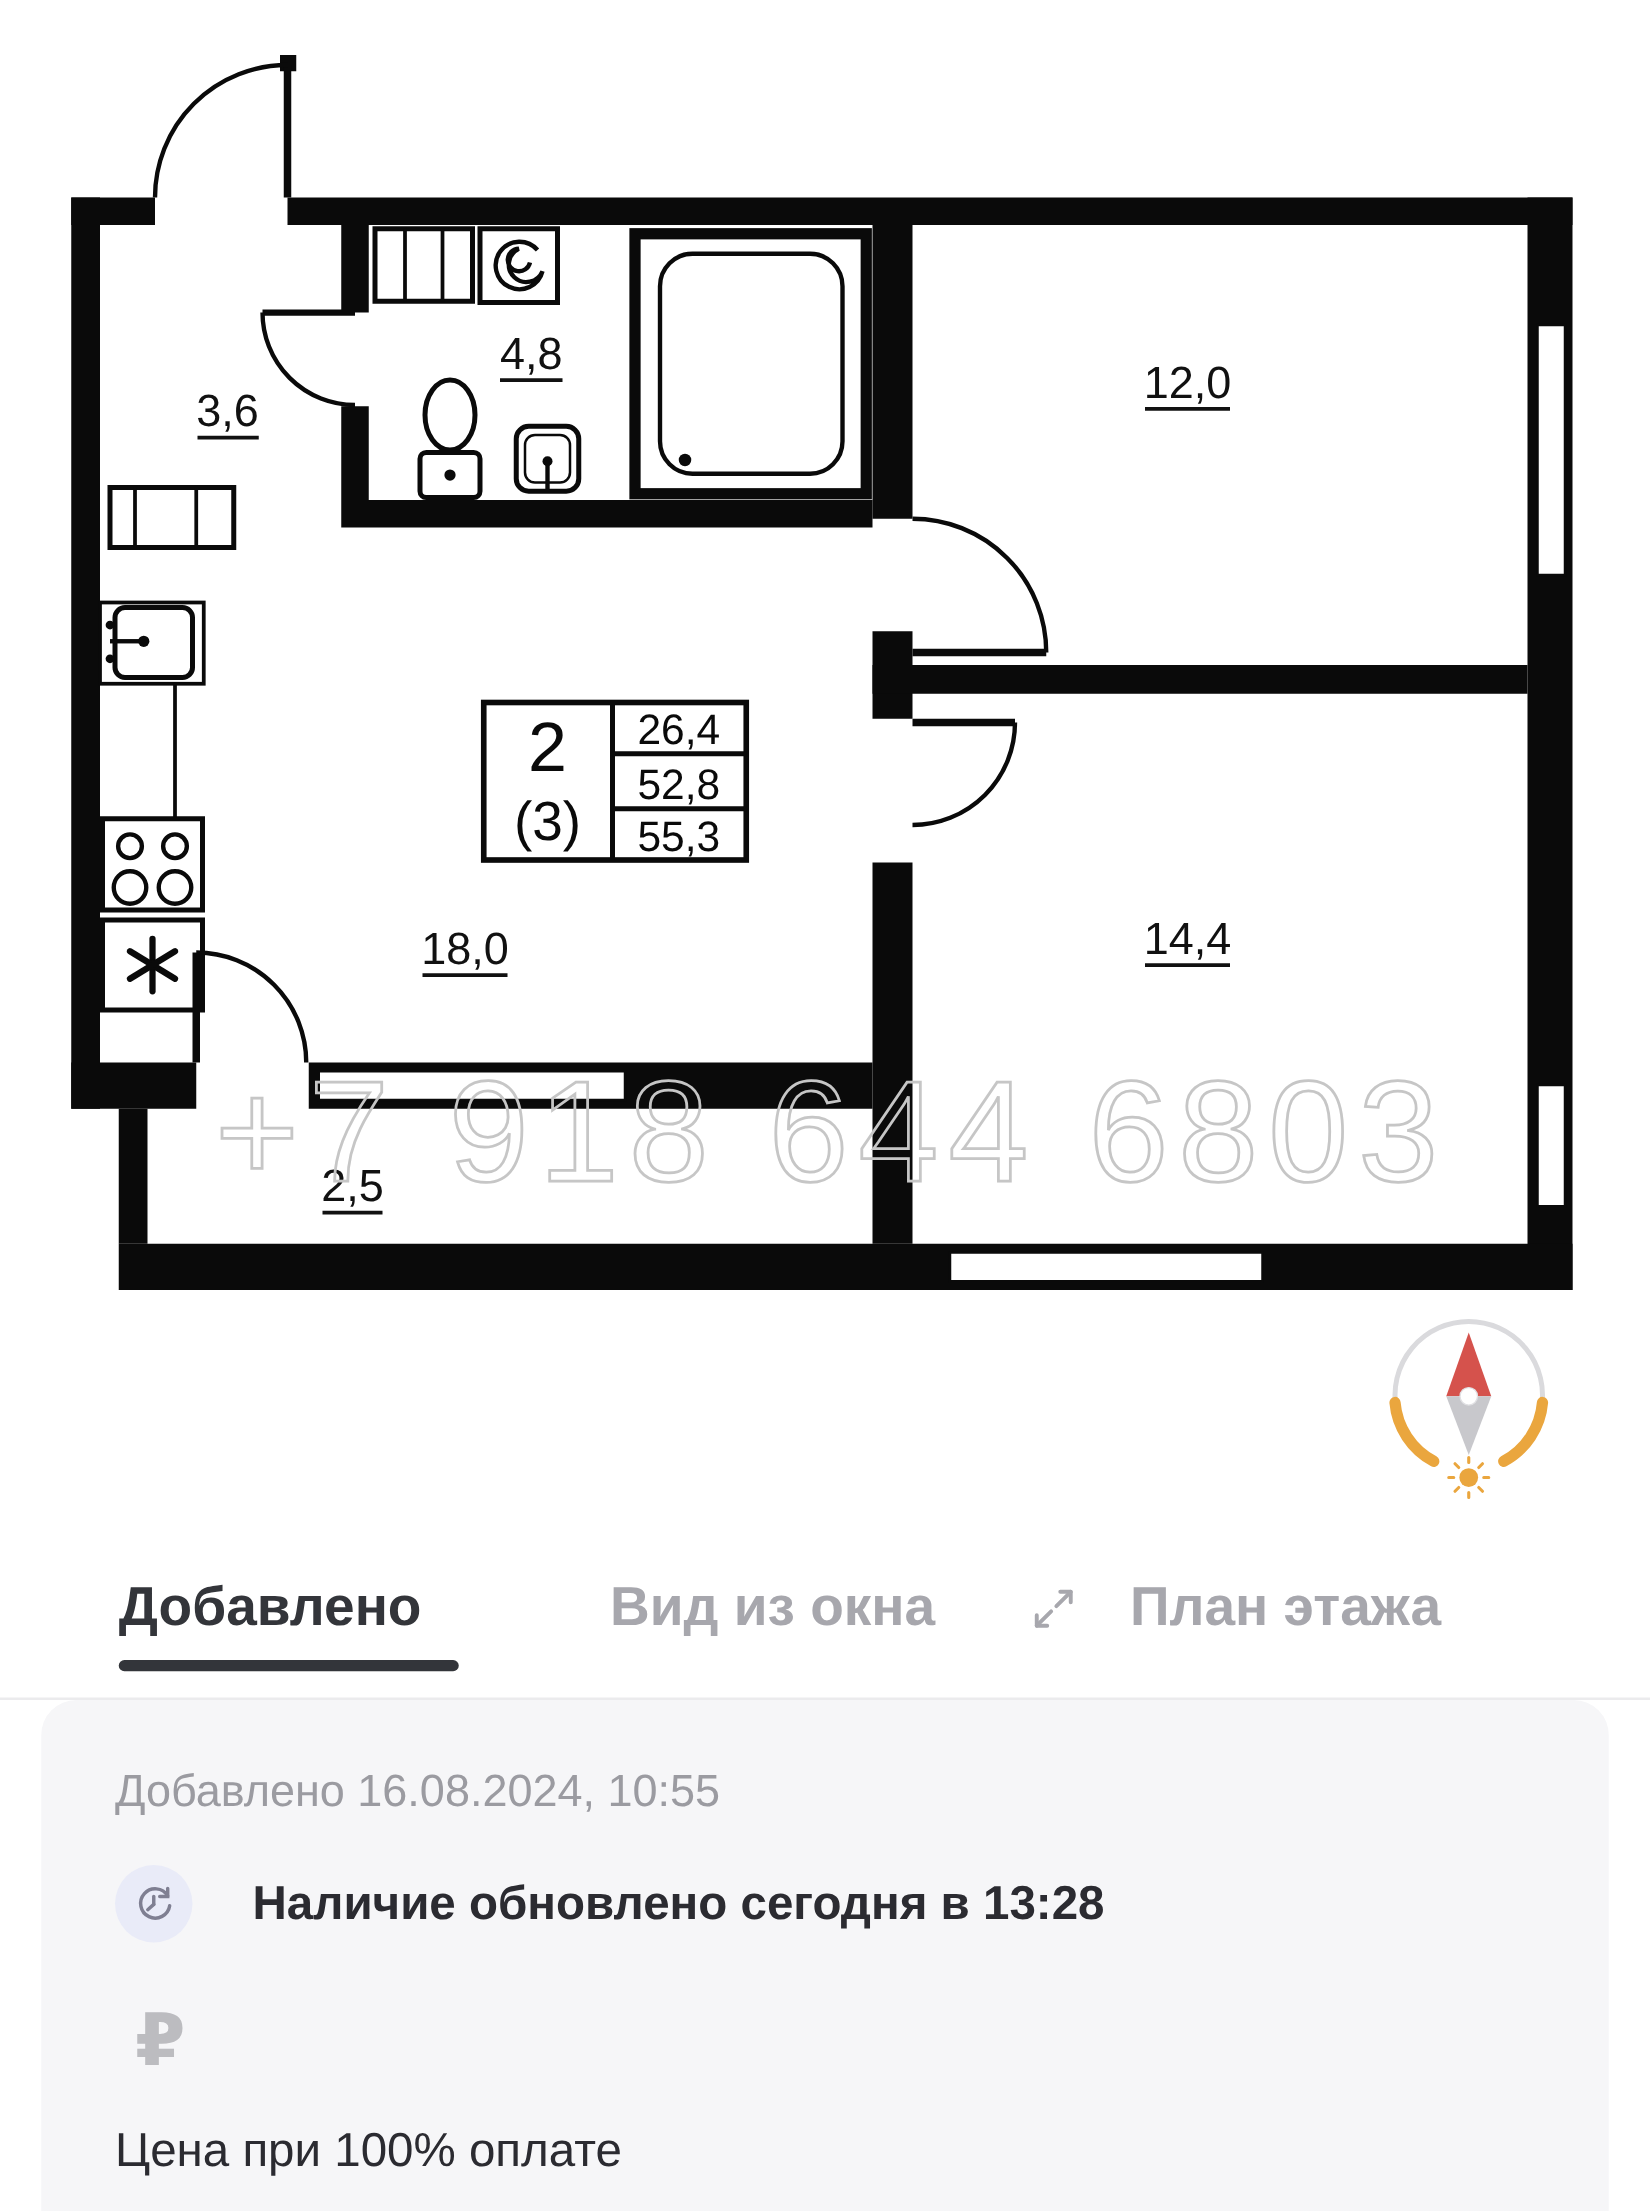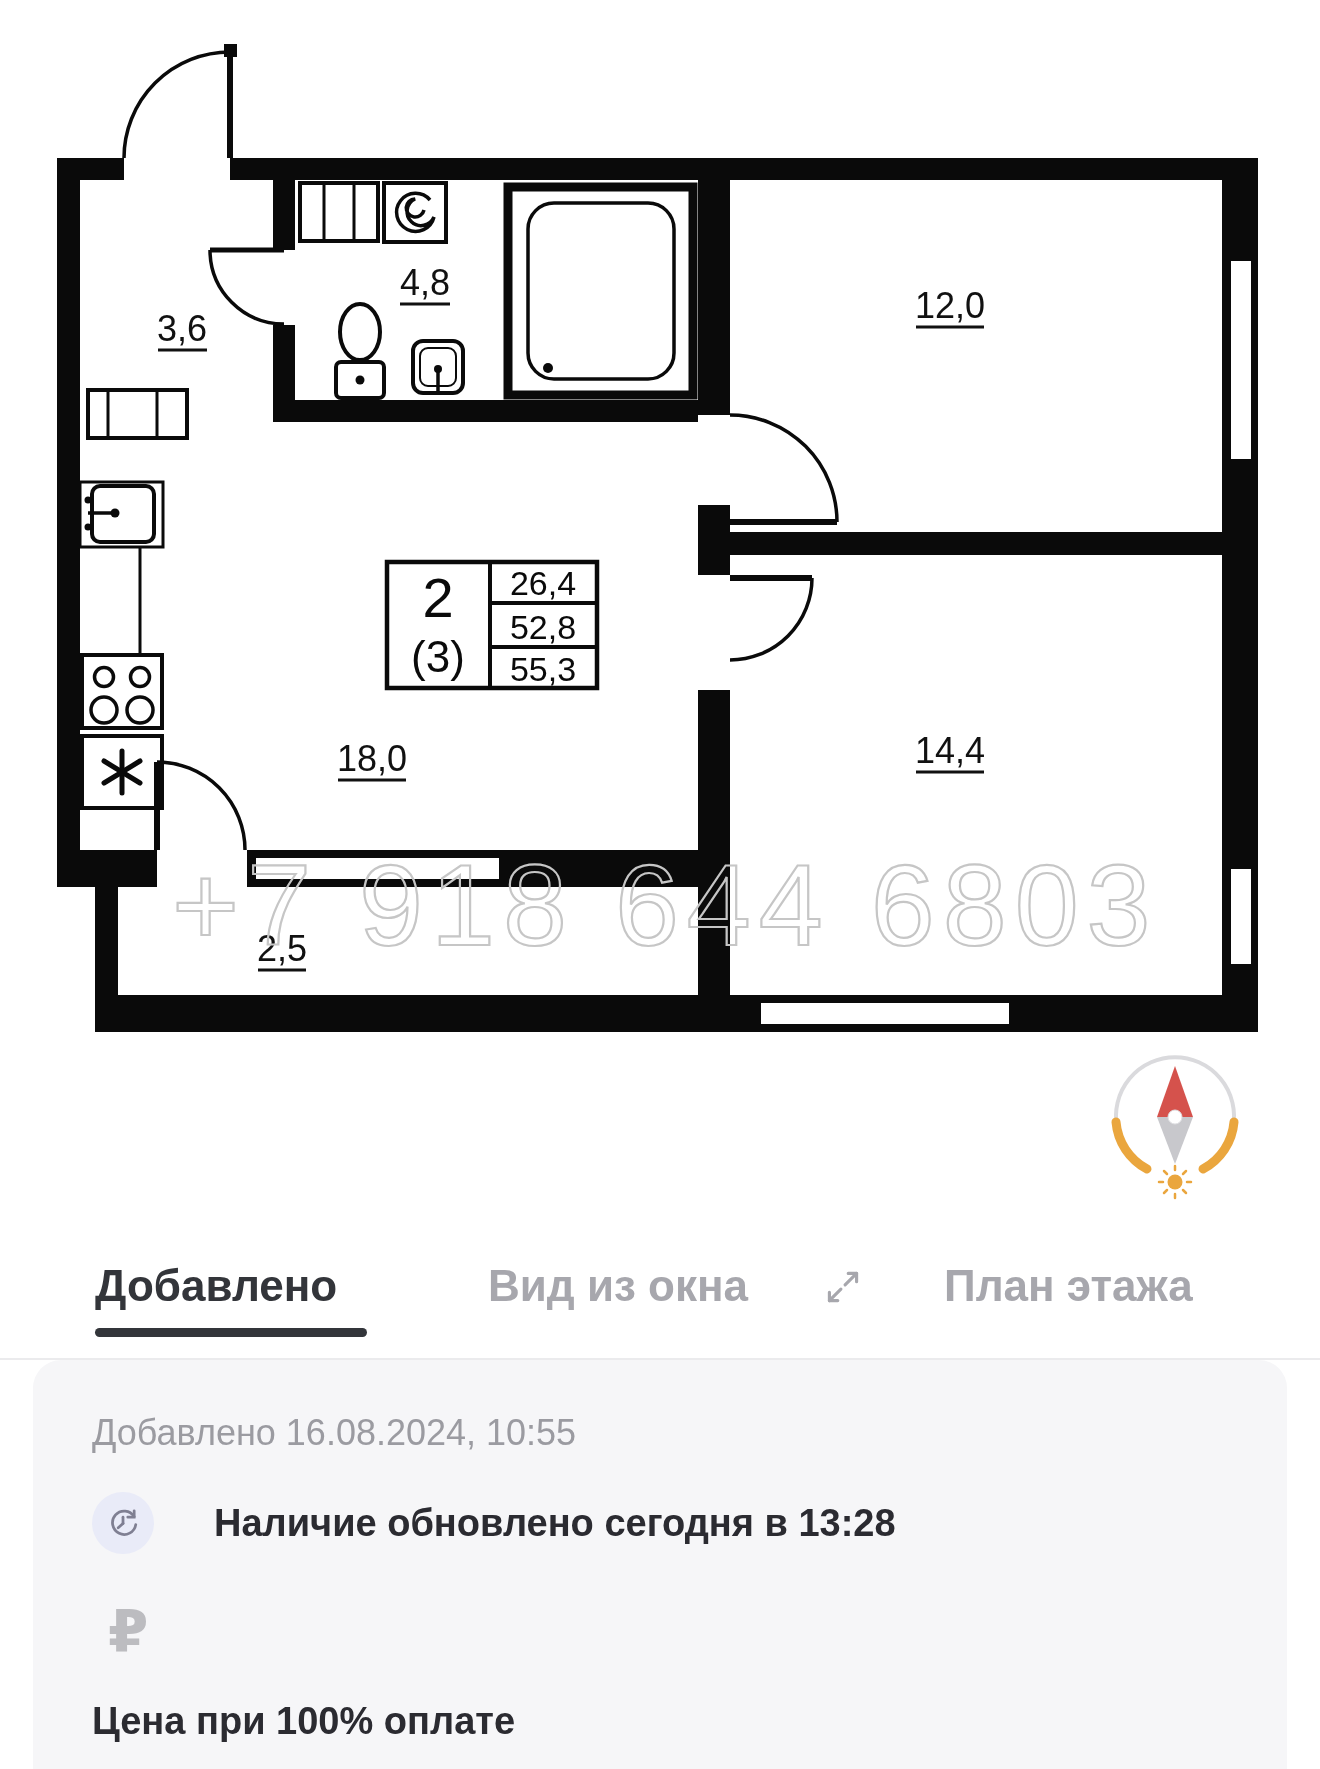--- a/index.html
+++ b/index.html
@@ -10,25 +10,25 @@
   .tab{position:absolute;top:10px;font-size:44px;font-weight:bold;line-height:52px;color:#a7a7ad;white-space:nowrap;cursor:pointer;}
   .tab.active{color:#33353a;}
   .tab-underline{position:absolute;top:78px;left:95px;width:272px;height:9px;border-radius:5px;background:#33353a;}
   .tabs-divider{position:absolute;left:0;bottom:0;width:100%;height:2px;background:#ebebed;}
   .expand-icon{position:absolute;left:820px;top:14px;width:46px;height:46px;}
   
   .card{width:1254px;height:409px;margin:0 auto;background:#f6f6f8;border-radius:28px 28px 0 0;padding:0 59px;box-sizing:border-box;}
   .added{margin:0;padding-top:52px;font-size:36px;color:#9b9ba1;}
   .avail-row{display:flex;align-items:center;margin-top:38px;}
   .avail-icon{width:62px;height:62px;border-radius:50%;background:#e9ebf8;display:flex;align-items:center;justify-content:center;flex:0 0 auto;}
-  .avail-text{margin-left:60px;font-size:38px;font-weight:bold;color:#2b2b31;}
+  .avail-text{margin-left:48px;font-size:38px;font-weight:bold;color:#2b2b31;}
   .price-row{display:flex;align-items:flex-end;margin-top:44px;}
   .price{font-size:64px;font-weight:800;letter-spacing:-1px;color:#17171c;font-family:"DejaVu Sans","Liberation Sans",sans-serif;}
   .currency{font-size:58px;font-weight:bold;color:#bcbcc0;margin-left:16px;font-family:"DejaVu Sans","Liberation Sans",sans-serif;}
-  .price-note{margin:34px 0 0 0;font-size:38px;font-weight:bold;color:#2b2b31;}
+  .price-note{margin:34px 0 0 0;font-size:38px;font-weight:normal;color:#2b2b31;}
 </style>
 </head>
 <body>
 
 <svg class="plan-svg" width="1320" height="1250" viewBox="0 0 1320 1250" xmlns="http://www.w3.org/2000/svg">
 
   <g fill="#0a0a0a" stroke="none">
 
     <rect x="57" y="158" width="67" height="22"></rect>
     <rect x="230" y="158" width="1028" height="22"></rect>
@@ -199,21 +199,21 @@
   <div class="tab active" style="left:95px">Добавлено</div>
   <div class="tab" style="left:488px">Вид из окна</div>
   <svg class="expand-icon" viewBox="0 0 44 44">
     <g fill="none" stroke="#a7a7ad" stroke-width="3" stroke-linecap="round" stroke-linejoin="round">
       <path d="M27 9 h8 v8"></path>
         <path d="M35 9 L24 20"></path>
       <path d="M17 35 h-8 v-8"></path>
         <path d="M9 35 L20 24"></path>
     </g>
   </svg>
-  <div class="tab" style="left:944px">План этажа</div>
+  <div class="tab" style="left:904px">План этажа</div>
   <div class="tab-underline"></div>
   <div class="tabs-divider"></div>
 </div>
 
 <div class="card">
   <p class="added">Добавлено 16.08.2024, 10:55</p>
 
   <div class="avail-row">
     <div class="avail-icon">
       <svg width="34" height="34" viewBox="0 0 32 32">

